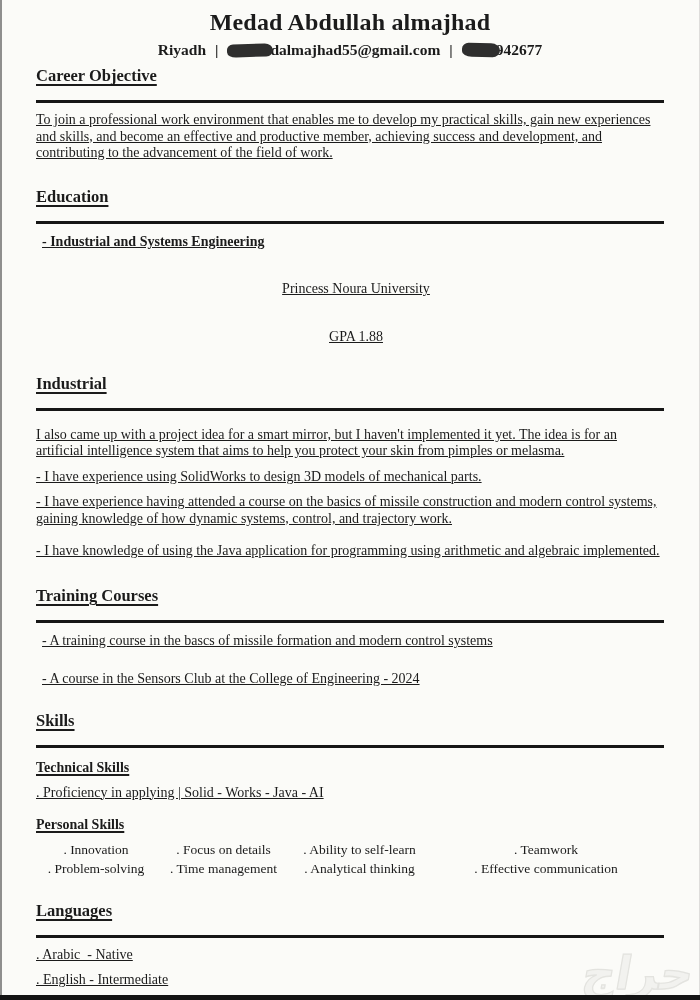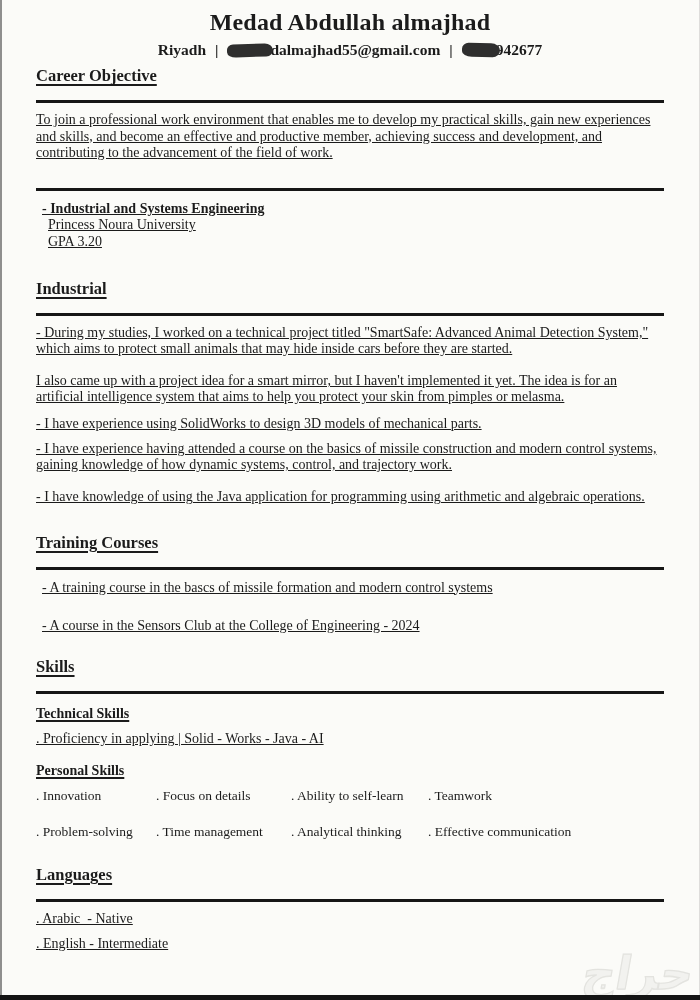--- a/index.html
+++ b/index.html
@@ -41,43 +41,43 @@
     text-decoration: underline; text-decoration-thickness: 1.5px; text-underline-offset: 2px;
   }
   .rule { height: 3px; background: #161616; margin-top: 14px; }
   p { margin: 0; font-size: 14px; line-height: 1.16; text-decoration: underline; }
 
   .sec-career { margin-top: 8px; }
   .sec-career .body { margin-top: 9px; }
 
   .sec-education { margin-top: 27px; }
   .edu-degree { margin-top: 10px; font-weight: bold; padding-left: 6px; }
-  .edu-line { margin-top: 0; padding-left: 12px; }
+  .edu-line { margin-top: 31px; padding-left: 12px; text-align: center; }
 
   .sec-experience { margin-top: 30px; }
   .exp-1 { margin-top: 9px; }
   .exp-2 { margin-top: 16px; }
   .exp-3 { margin-top: 10px; }
   .exp-4 { margin-top: 9px; }
   .exp-5 { margin-top: 16px; }
 
   .sec-training { margin-top: 28px; }
   .tr-item { margin-top: 22px; padding-left: 6px; }
   .tr-item.first { margin-top: 10px; }
 
   .sec-skills { margin-top: 24px; }
   .h3-tech { margin-top: 12px; }
   .tech-item { margin-top: 9px; }
   .h3-personal { margin-top: 16px; }
   .skills-grid {
     margin-top: 9px;
     display: grid;
     grid-template-columns: 120px 135px 137px auto;
-    row-gap: 20px;
-    font-size: 13.5px; line-height: 1.16;
+    row-gap: 3px;
+    font-size: 13.5px; line-height: 1.16; text-align: center;
   }
 
   .sec-languages { margin-top: 26px; }
   .lang-item { margin-top: 9px; white-space: pre-wrap; }
 
   
   .edge-left { position: absolute; left: 0; top: 0; width: 2px; height: 100%; background: #474747; opacity: .6; }
   .edge-right { position: absolute; right: 0; top: 0; width: 1px; height: 100%; background: #dedddb; }
   .edge-bottom { position: absolute; left: 0; bottom: 0; width: 100%; height: 5px; background: #141414; }
   .watermark {
@@ -101,34 +101,34 @@
     <span>Riyadh</span><span class="c-sep">|</span><span><span class="scribble s-email"></span><span>dalmajhad55@gmail.com</span></span><span class="c-sep">|</span><span><span class="scribble s-phone"></span><span>942677</span></span>
   </div>
 
   <section class="sec-career">
     <h2>Career Objective</h2>
     <div class="rule"></div>
     <p class="body">To join a professional work environment that enables me to develop my practical skills, gain new experiences and skills, and become an effective and productive member, achieving success and development, and contributing to the advancement of the field of work.</p>
   </section>
 
   <section class="sec-education">
+    <h2>Education</h2>
     <div class="rule"></div>
     <p class="edu-degree">- Industrial and Systems Engineering</p>
     <p class="edu-line">Princess Noura University</p>
-    <p class="edu-line">GPA 3.20</p>
+    <p class="edu-line">GPA 1.88</p>
   </section>
 
   <section class="sec-experience">
     <h2>Industrial</h2>
     <div class="rule"></div>
-    <p class="exp-1">- During my studies, I worked on a technical project titled "SmartSafe: Advanced Animal Detection System," which aims to protect small animals that may hide inside cars before they are started.</p>
     <p class="exp-2">I also came up with a project idea for a smart mirror, but I haven't implemented it yet. The idea is for an artificial intelligence system that aims to help you protect your skin from pimples or melasma.</p>
     <p class="exp-3">- I have experience using SolidWorks to design 3D models of mechanical parts.</p>
     <p class="exp-4">- I have experience having attended a course on the basics of missile construction and modern control systems, gaining knowledge of how dynamic systems, control, and trajectory work.</p>
-    <p class="exp-5">- I have knowledge of using the Java application for programming using arithmetic and algebraic operations.</p>
+    <p class="exp-5">- I have knowledge of using the Java application for programming using arithmetic and algebraic implemented.</p>
   </section>
 
   <section class="sec-training">
     <h2>Training Courses</h2>
     <div class="rule"></div>
     <p class="tr-item first">- A training course in the bascs of missile formation and modern control systems</p>
     <p class="tr-item">- A course in the Sensors Club at the College of Engineering - 2024</p>
   </section>
 
   <section class="sec-skills">

